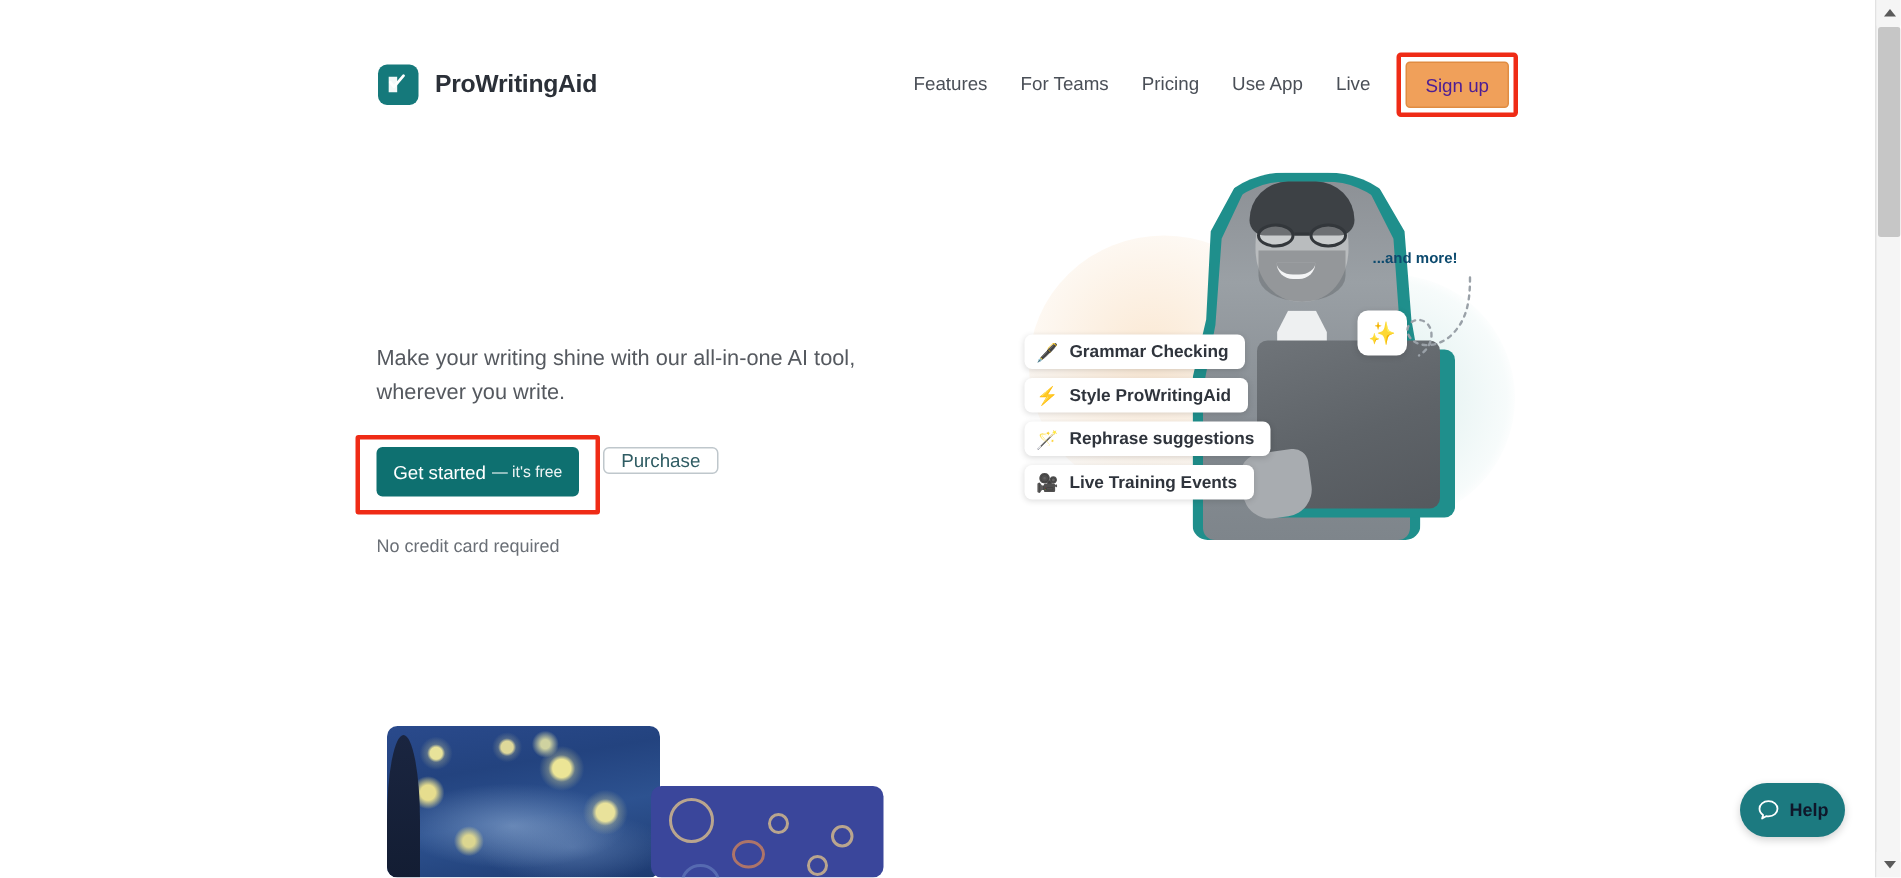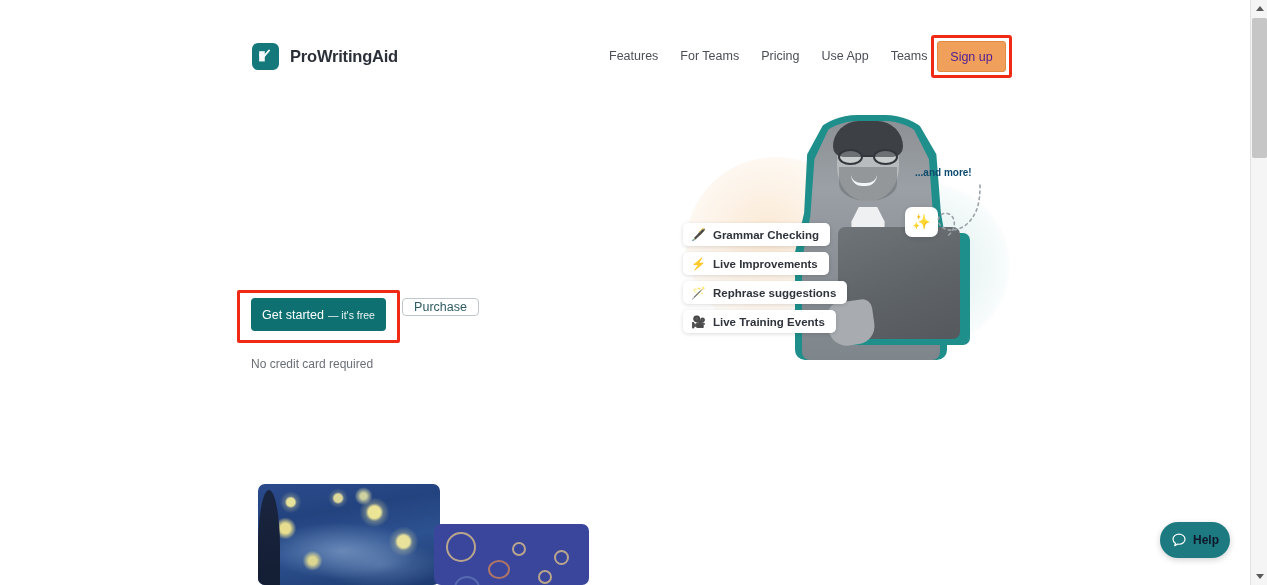--- a/index.html
+++ b/index.html
@@ -473,29 +473,30 @@
         </svg>
       </div>
       <span class="brand-name">ProWritingAid</span>
     </div>
 
     <nav class="nav">
       <a href="#">Features</a>
       <a href="#">For Teams</a>
       <a href="#">Pricing</a>
       <a href="#">Use App</a>
-      <a href="#">Teams</a>
+      <a href="#">Live</a>
       <a href="#">Log in</a>
     </nav>
 
     <div class="signup-wrap">
       <div class="signup-btn">Sign up</div>
     </div>
   </div>
 
+  <p class="hero-sub">Make your writing shine with our all-in-one AI tool, wherever you write.</p>
 
   <div class="cta-highlight"></div>
 
   <button class="get-started">
     <span>Get started</span>
     <span class="free">— it's free</span>
   </button>
 
   <button class="purchase">Purchase</button>
 
@@ -532,21 +533,21 @@
       <path d="M64 2 C64 18, 62 30, 52 40 C44 48, 30 50, 24 42 C19 35, 26 28, 33 31 C41 35, 40 48, 30 54" fill="none" stroke="#9aa1a8" stroke-width="1.6" stroke-linecap="round" stroke-dasharray="2.5 3.5"></path>
     </svg>
 
     <div class="pills">
       <div class="pill">
         <span class="pill-icon">🖋️</span>
         <span class="pill-label">Grammar Checking</span>
       </div>
       <div class="pill">
         <span class="pill-icon">⚡</span>
-        <span class="pill-label">Live Improvements</span>
+        <span class="pill-label">Style ProWritingAid</span>
       </div>
       <div class="pill">
         <span class="pill-icon">🪄</span>
         <span class="pill-label">Rephrase suggestions</span>
       </div>
       <div class="pill">
         <span class="pill-icon">🎥</span>
         <span class="pill-label">Live Training Events</span>
       </div>
     </div>

